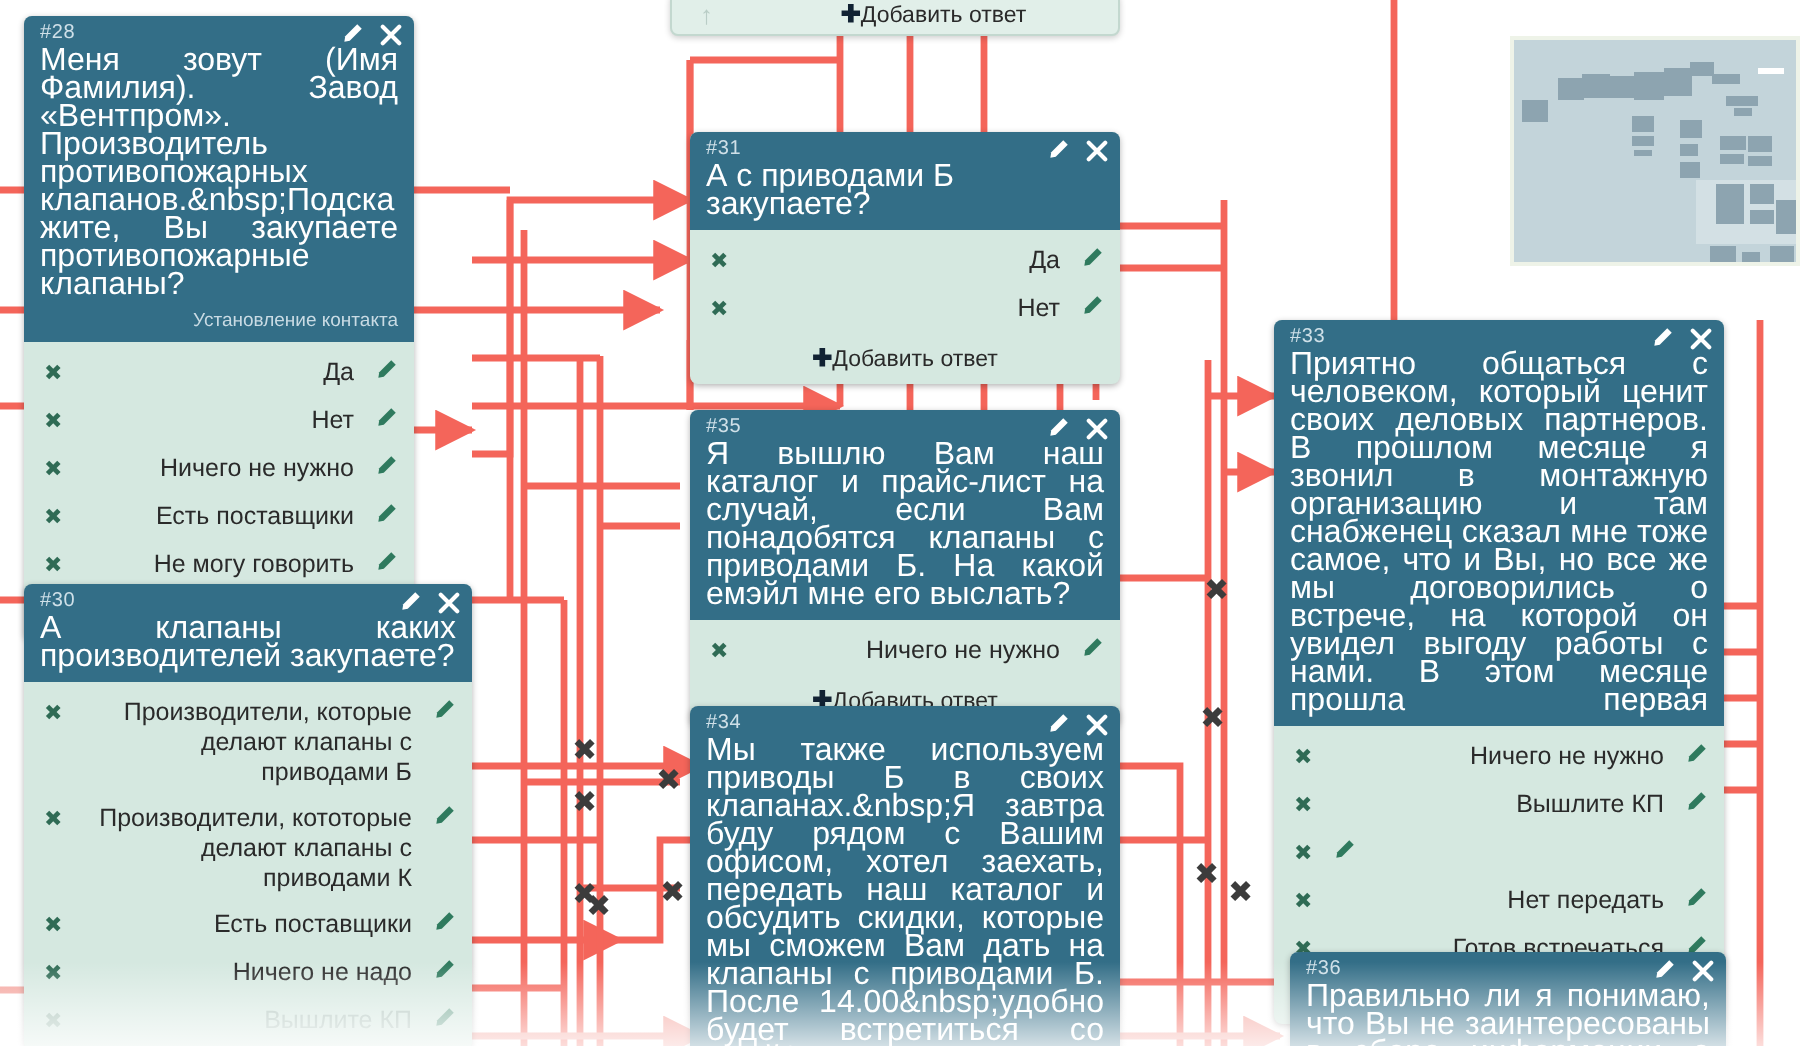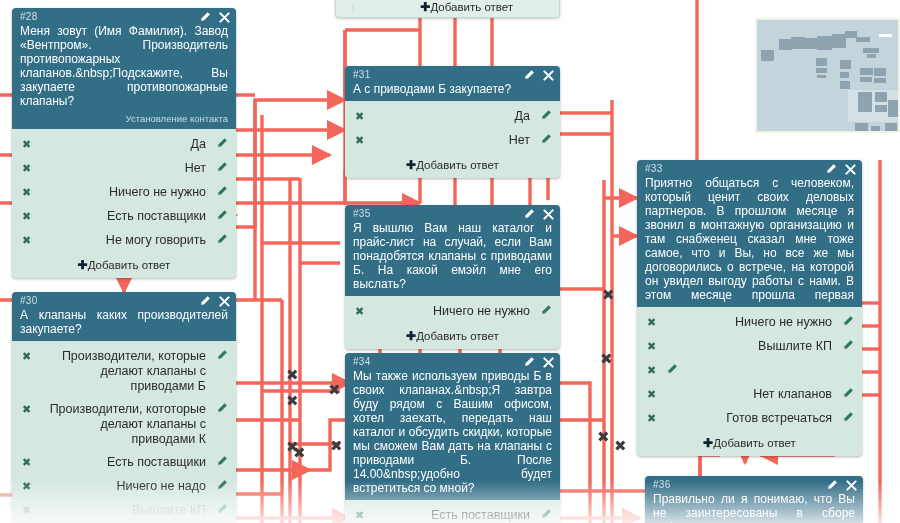--- a/index.html
+++ b/index.html
@@ -50,21 +50,21 @@
   }
   .head-tools {
     position: absolute;
     right: 6px; top: 3px;
     display: flex; gap: 8px;
     align-items: center;
   }
   .ic { line-height: 1; cursor: pointer; }
   .ic svg { display: block; }
   .node-text {
-    font-size: 12px;
+    font-size: 16px;
     line-height: 14px;
     color: #ffffff;
     text-align: justify;
     text-align-last: justify;
     word-break: break-word;
     padding-top: 1px;
   }
   .node-text.lastleft { text-align-last: left; }
   .node-tag {
     font-size: 9.5px;
@@ -239,21 +239,21 @@
   <span class="xmark" style="left:614px;top:439px;">✖</span>
   <span class="xmark" style="left:688px;top:437px;">✖</span>
 
   <div id="partial-top" style="left:335px;top:-4px;width:225px;height:22px;">
     <span class="up">↑</span>
     <span class="addrow" style="padding:0;flex:1;">
       <span class="plus">✚</span><span>Добавить ответ</span>
     </span>
   </div>
 
-  <div class="node" id="n28" style="left:12px;top:8px;width:224px;">
+  <div class="node" id="n28" style="left:12px;top:8px;width:195px;">
     <div class="node-head">
       <div class="node-id">#28</div>
       <div class="head-tools">
         <span class="ic">
           <svg width="12" height="12" viewBox="0 0 16 16">
               <path d="M11.5 1.5l3 3-8 8-3.6.6.6-3.6z" fill="#ffffff"></path>
             </svg>
         </span>
         <span class="ic">
           <svg width="11" height="11" viewBox="0 0 16 16">
@@ -493,21 +493,21 @@
             </svg></span>
       </div>
       <div class="answer">
         <span class="del">✖</span>
         <span class="pen"><svg width="12" height="12" viewBox="0 0 16 16">
               <path d="M11.5 1.5l3 3-8 8-3.6.6.6-3.6z" fill="#2f7a5e"></path>
             </svg></span>
       </div>
       <div class="answer">
         <span class="del">✖</span>
-        <span class="alabel">Нет клапанов</span>
+        <span class="alabel">Нет передать</span>
         <span class="pen"><svg width="12" height="12" viewBox="0 0 16 16">
               <path d="M11.5 1.5l3 3-8 8-3.6.6.6-3.6z" fill="#2f7a5e"></path>
             </svg></span>
       </div>
       <div class="answer">
         <span class="del">✖</span>
         <span class="alabel">Готов встречаться</span>
         <span class="pen"><svg width="12" height="12" viewBox="0 0 16 16">
               <path d="M11.5 1.5l3 3-8 8-3.6.6.6-3.6z" fill="#2f7a5e"></path>
             </svg></span>

